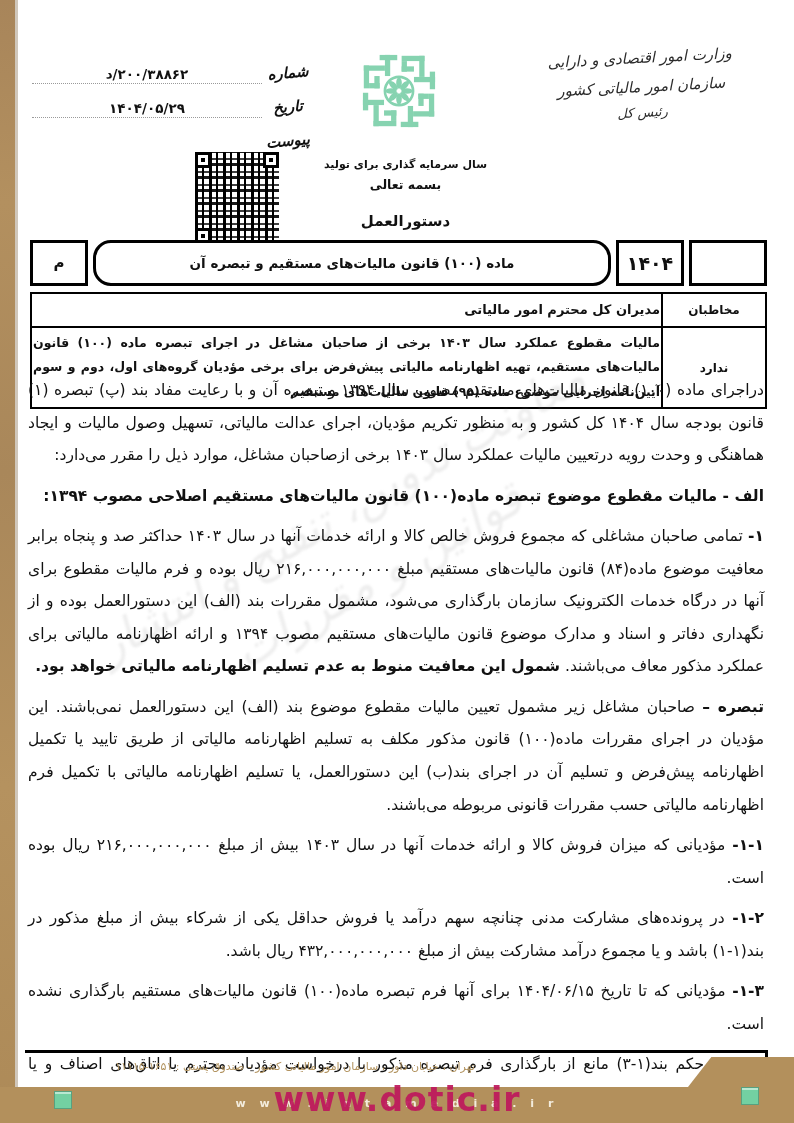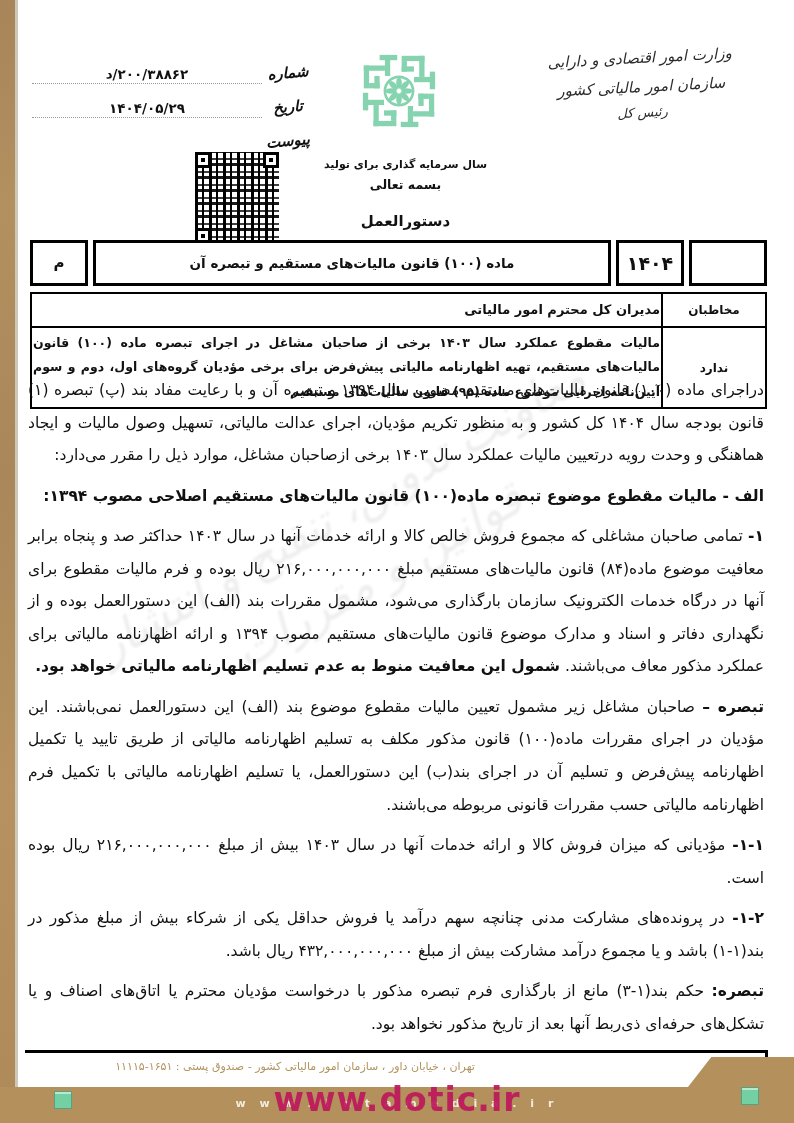--- a/index.html
+++ b/index.html
@@ -34,21 +34,21 @@
       repeating-linear-gradient(90deg,#000 0 3px,#fff 3px 7px,#000 7px 9px,#fff 9px 14px);}
   .qr .finder{position:absolute;width:16px;height:16px;background:#fff;border:3px solid #000;box-sizing:border-box;}
   .qr .finder::after{content:"";position:absolute;left:3px;top:3px;width:4px;height:4px;background:#000;}
   .qr .f-tl{left:0;top:0;} .qr .f-tr{right:0;top:0;} .qr .f-bl{left:0;bottom:0;}
   
   .hdr-table{position:absolute;top:240px;right:27px;left:30px;display:flex;direction:rtl;gap:5px;}
   .hdr-cell{border:3px solid #000;height:40px;display:flex;align-items:center;justify-content:center;
             background:#fff;font-weight:700;}
   .hdr-empty{flex:0 0 72px;}
   .hdr-year{flex:0 0 62px;font-size:19px;}
-  .hdr-title{flex:1;font-size:13.5px;}
+  .hdr-title{flex:1;font-size:13.5px;border-radius:18px;}
   .hdr-class{flex:0 0 52px;font-size:15px;}
   
   .meta-table{position:absolute;top:292px;right:27px;left:30px;border:2px solid #000;background:#fff;}
   .meta-row{display:flex;direction:rtl;}
   .meta-row + .meta-row{border-top:2px solid #000;}
   .meta-label{flex:0 0 102px;border-left:2px solid #000;display:flex;align-items:center;
               justify-content:center;font-weight:700;font-size:12px;}
   .meta-value{flex:1;padding:3px 1px;font-weight:700;}
   .row-recipients .meta-value{font-size:13px;line-height:26px;}
   .row-recipients{min-height:30px;}
@@ -172,20 +172,21 @@
 
   <div class="stamp">معاونت تدوین، تنقیح و انتشار قوانین و مقررات</div>
 
   <div class="body-text">
     <p>دراجرای ماده (۱۰۰) قانون مالیات‌های مستقیم مصوب سال ۱۳۹۴ و تبصره آن و با رعایت مفاد بند (پ) تبصره (۱) قانون بودجه سال ۱۴۰۴ کل کشور و به منظور تکریم مؤدیان، اجرای عدالت مالیاتی، تسهیل وصول مالیات و ایجاد هماهنگی و وحدت رویه درتعیین مالیات عملکرد سال ۱۴۰۳ برخی ازصاحبان مشاغل، موارد ذیل را مقرر می‌دارد:</p>
     <p class="section-heading">الف - مالیات مقطوع موضوع تبصره ماده(۱۰۰) قانون مالیات‌های مستقیم اصلاحی مصوب ۱۳۹۴:</p>
     <p><span class="b">۱-</span><span> تمامی صاحبان مشاغلی که مجموع فروش خالص کالا و ارائه خدمات آنها در سال ۱۴۰۳ حداکثر صد و پنجاه برابر معافیت موضوع ماده(۸۴) قانون مالیات‌های مستقیم مبلغ ۲۱۶,۰۰۰,۰۰۰,۰۰۰ ریال بوده و فرم مالیات مقطوع برای آنها در درگاه خدمات الکترونیک سازمان بارگذاری می‌شود، مشمول مقررات بند (الف) این دستورالعمل بوده و از نگهداری دفاتر و اسناد و مدارک موضوع قانون مالیات‌های مستقیم مصوب ۱۳۹۴ و ارائه اظهارنامه مالیاتی برای عملکرد مذکور معاف می‌باشند. </span><span class="b">شمول این معافیت منوط به عدم تسلیم اظهارنامه مالیاتی خواهد بود.</span></p>
     <p><span class="b">تبصره –</span><span> صاحبان مشاغل زیر مشمول تعیین مالیات مقطوع موضوع بند (الف) این دستورالعمل نمی‌باشند. این مؤدیان در اجرای مقررات ماده(۱۰۰) قانون مذکور مکلف به تسلیم اظهارنامه مالیاتی از طریق تایید یا تکمیل اظهارنامه پیش‌فرض و تسلیم آن در اجرای بند(ب) این دستورالعمل، یا تسلیم اظهارنامه مالیاتی با تکمیل فرم اظهارنامه مالیاتی حسب مقررات قانونی مربوطه می‌باشند.</span></p>
     <p><span class="b">۱-۱-</span><span> مؤدیانی که میزان فروش کالا و ارائه خدمات آنها در سال ۱۴۰۳ بیش از مبلغ ۲۱۶,۰۰۰,۰۰۰,۰۰۰ ریال بوده است.</span></p>
     <p><span class="b">۱-۲-</span><span> در پرونده‌های مشارکت مدنی چنانچه سهم درآمد یا فروش حداقل یکی از شرکاء بیش از مبلغ مذکور در بند(۱-۱) باشد و یا مجموع درآمد مشارکت بیش از مبلغ ۴۳۲,۰۰۰,۰۰۰,۰۰۰ ریال باشد.</span></p>
+    <p><span class="b">۱-۳-</span><span> مؤدیانی که تا تاریخ ۱۴۰۴/۰۶/۱۵ برای آنها فرم تبصره ماده(۱۰۰) قانون مالیات‌های مستقیم بارگذاری نشده است.</span></p>
     <p><span class="b">تبصره:</span><span> حکم بند(۱-۳) مانع از بارگذاری فرم تبصره مذکور با درخواست مؤدیان محترم یا اتاق‌های اصناف و یا تشکل‌های حرفه‌ای ذی‌ربط آنها بعد از تاریخ مذکور نخواهد بود.</span></p>
   </div>
 
   <div class="bottom-rule"></div>
 
   <div class="footer-address">تهران ، خیابان داور ، سازمان امور مالیاتی کشور - صندوق پستی : ۱۶۵۱-۱۱۱۱۵</div>
   <div class="footer-wedge"></div>
   <div class="footer-band">
     <div class="footer-site">w w w . i n t a m e d i a . i r</div>
     <div class="corner-sq sq-left"></div>

